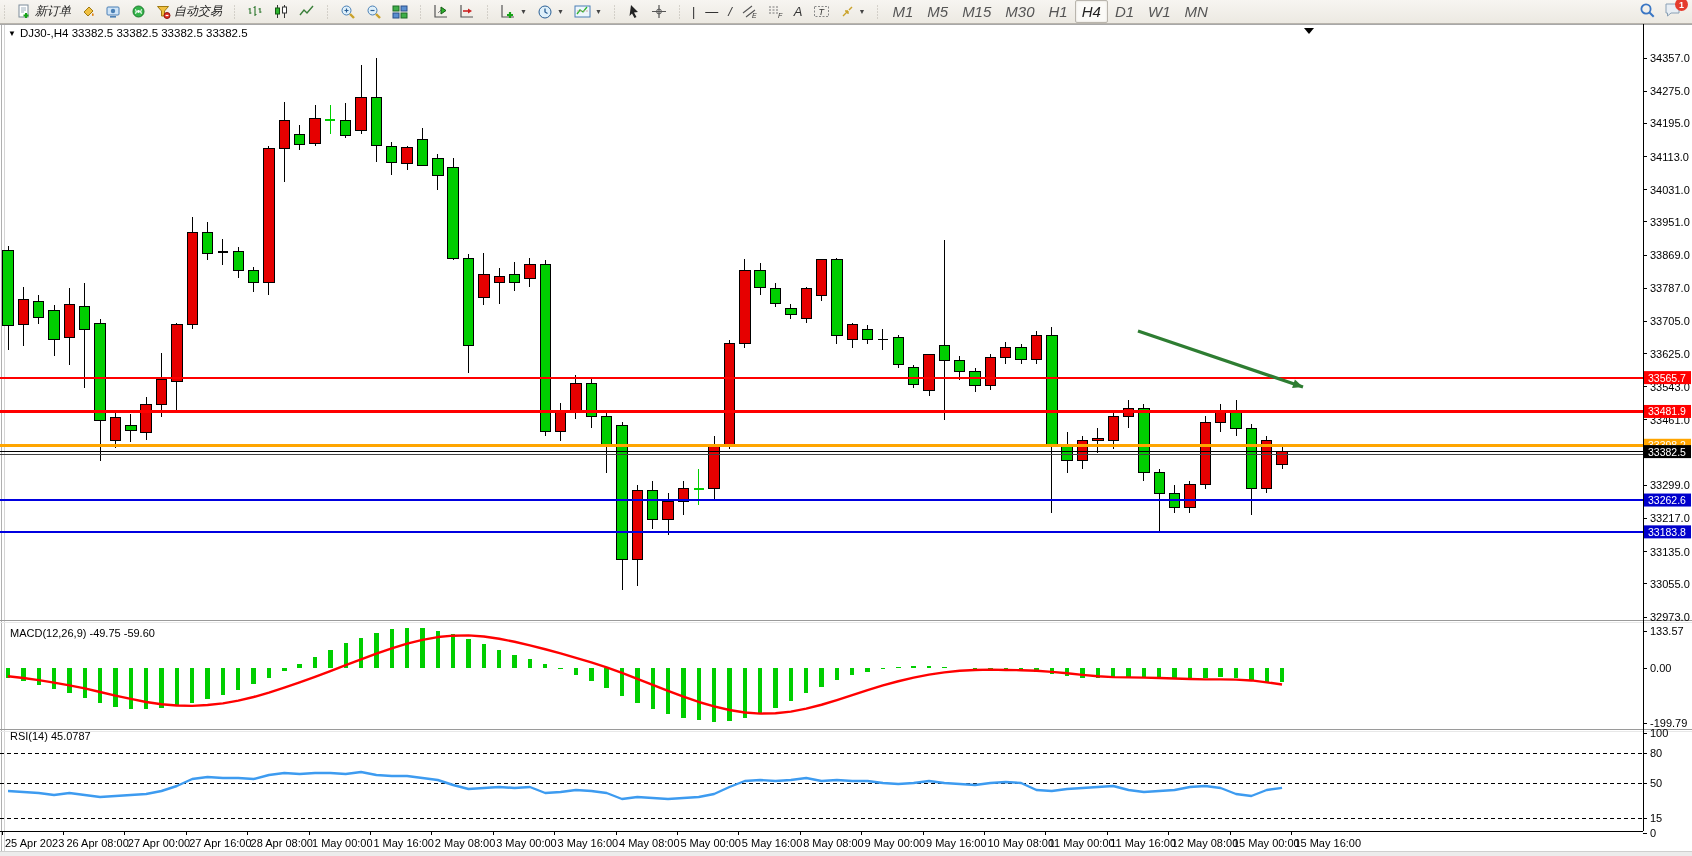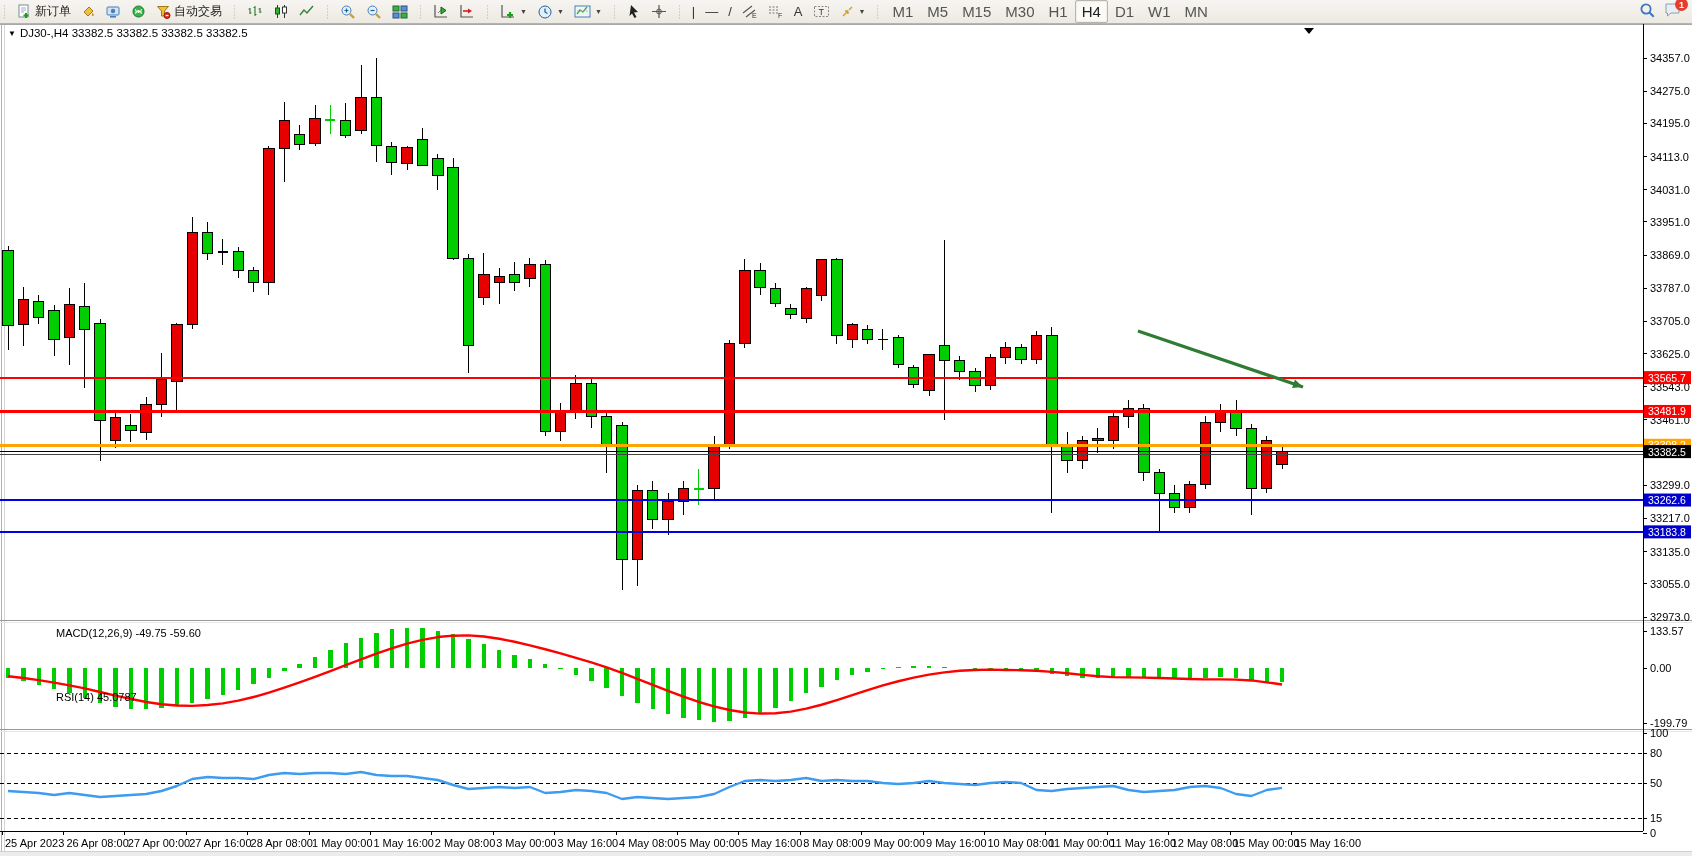--- a/index.html
+++ b/index.html
@@ -1,42 +1,42 @@
 <!DOCTYPE html>
 <html><head>
 <meta charset="utf-8">
 <style>
   html,body{margin:0;padding:0;width:1692px;height:856px;overflow:hidden;background:#ffffff;
     font-family:"Liberation Sans",sans-serif;-webkit-font-smoothing:antialiased;}
   .app{position:relative;width:1692px;height:856px;background:#fff;}
   
   .toolbar{position:absolute;left:0;top:0;width:1692px;height:23px;background:linear-gradient(#f7f5f1,#ece9e2);
     border-bottom:1px solid #b8b4ac;display:flex;align-items:center;font-size:12px;color:#333;z-index:5;}
-  .tgroup{display:flex;align-items:center;height:22px;padding:0 3px;}
+  .tgroup{display:flex;align-items:center;height:22px;padding:0 3px;font-style:italic;}
   .grip{width:5px;height:16px;margin:0 2px;background-image:radial-gradient(#b5b1a9 35%,transparent 36%);
     background-size:3px 3px;background-repeat:repeat-y;background-position:center;}
   .tbtn{display:flex;align-items:center;gap:3px;padding:2px 4px;border:1px solid transparent;border-radius:2px;cursor:default;}
   .tbtn svg{display:block;}
   .tbtn .cjk{font-size:12px;color:#222;white-space:nowrap;}
   .caret{font-size:7px;color:#444;margin-left:1px;}
   .tf{padding:2px 6px;color:#555;font-size:15px;border:1px solid transparent;}
   .tf.active{background:#fbfaf7;border:1px solid #b9b5ad;border-radius:2px;color:#222;box-shadow:inset 0 0 2px #d8d4cc;}
   .glyph{font-size:13px;color:#333;line-height:13px;}
   .right-tools{margin-left:auto;display:flex;align-items:center;gap:8px;padding-right:10px;}
   .chatwrap{position:relative;}
   .badge{position:absolute;top:-4px;right:-6px;background:#e53c2e;color:#fff;border-radius:50%;
     width:13px;height:13px;font-size:9px;display:flex;align-items:center;justify-content:center;font-weight:bold;}
   
   .chart-area{position:absolute;left:0;top:23px;width:1692px;height:833px;background:#fff;}
   #chart-svg{position:absolute;left:0;top:0;}
   .chart-title{position:absolute;left:8px;top:4px;font-size:11.5px;color:#000;display:flex;align-items:center;gap:4px;z-index:3;}
   .chart-title .tri{font-size:8px;}
-  .pane-label{position:absolute;left:10px;font-size:11px;color:#000;z-index:3;margin-left:46px;}
+  .pane-label{position:absolute;left:10px;font-size:11px;color:#000;z-index:3;}
   .pane-label.macd{top:604px;}
-  .pane-label.rsi{top:668px;}
+  .pane-label.rsi{top:707px;}
   .statusbar{position:absolute;left:0;top:828px;width:1692px;height:5px;background:#ececec;border-top:1px solid #cfcfcf;}
 </style>
 </head>
 <body>
 
 <div class="app">
 
   <div class="toolbar">
     <div class="grip"></div>
     <div class="tgroup">

